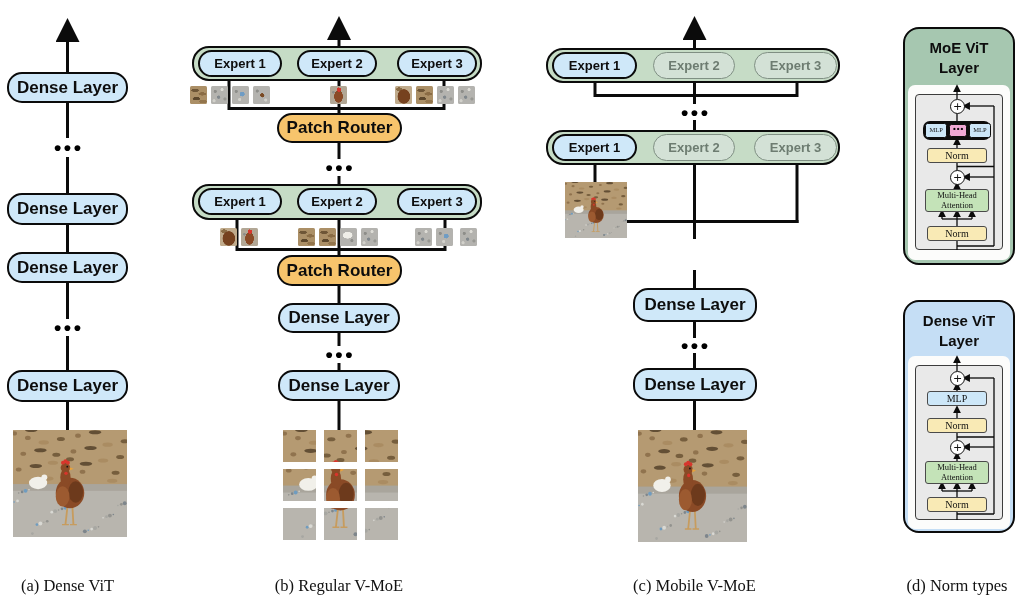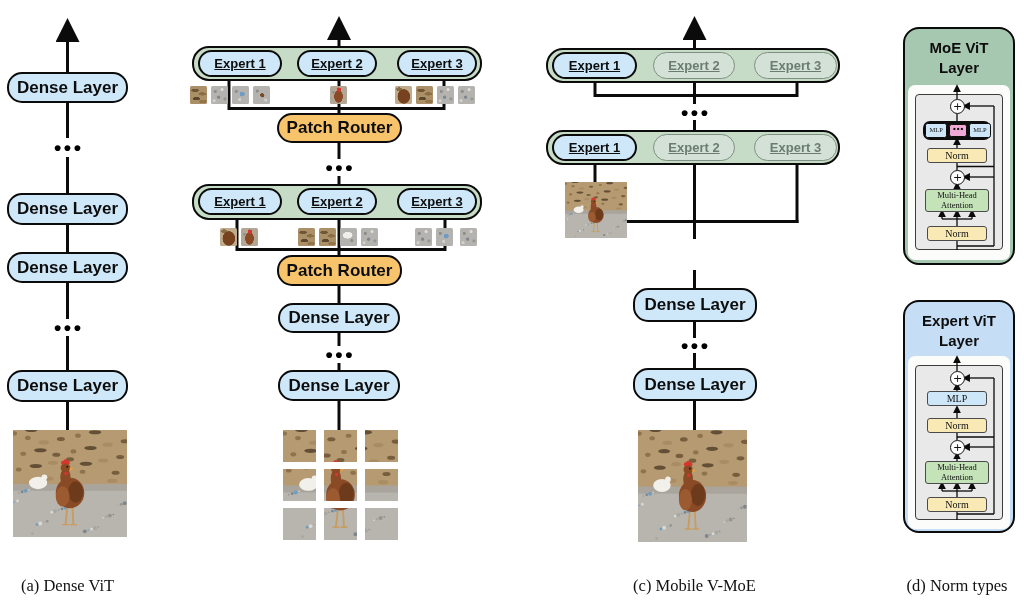--- a/index.html
+++ b/index.html
@@ -10,21 +10,21 @@
   .node{position:absolute;display:flex;align-items:center;justify-content:center;
         border:2.5px solid #0b0b0b;border-radius:15px;font-weight:bold;color:#0d0d0d;
         box-sizing:border-box;font-size:17px;white-space:nowrap;}
   .blue{background:#cfe8f9;}
   .amber{background:#f7c46c;}
   .coral{background:#f09c70;}
   .container-green{position:absolute;background:#c6dcc6;border:2.5px solid #0b0b0b;
         border-radius:17px;box-sizing:border-box;}
   .expert{position:absolute;border:2.2px solid #0b0b0b;border-radius:13.5px;background:#cfe8f9;
         display:flex;align-items:center;justify-content:center;font-weight:bold;font-size:13px;
-        color:#0d0d0d;box-sizing:border-box;white-space:nowrap;text-decoration:underline;}
+        color:#0d0d0d;box-sizing:border-box;white-space:nowrap;}
   .expert.faded{background:#d3e1d6;border:1.8px solid #7f8f83;color:#6d7c71;}
   .dots{position:absolute;transform:translate(-50%,-50%);font-weight:bold;font-size:21px;
         letter-spacing:2.5px;text-indent:2.5px;color:#000;white-space:nowrap;line-height:1;}
   .caption{position:absolute;transform:translateX(-50%);font-family:"Liberation Serif",serif;
         font-size:16.5px;color:#111;white-space:nowrap;}
   .chicken{position:absolute;overflow:hidden;}
   .gridcell{position:absolute;overflow:hidden;}
   .gridinner{position:absolute;width:115px;height:110px;}
   .px{position:absolute;width:17px;height:18px;border-radius:1.5px;}
   .px-gravel,.px-gravel-blue,.px-gravel-white,.px-gravel-brown{
@@ -1130,21 +1130,21 @@
   <div class="d-container d-green" style="left:903px;top:27px;width:112px;height:238px;"></div>
   <div class="d-title" style="left:903px;top:38px;">
     <div>MoE ViT</div>
     <div>Layer</div>
   </div>
   <div class="d-white" style="left:908px;top:85px;width:102px;height:175px;"></div>
   <div class="d-gray" style="left:915px;top:94px;width:88px;height:156px;"></div>
 
   <div class="d-container d-blue" style="left:903px;top:300px;width:112px;height:233px;"></div>
   <div class="d-title" style="left:903px;top:311px;">
-    <div>Expert ViT</div>
+    <div>Dense ViT</div>
     <div>Layer</div>
   </div>
   <div class="d-white" style="left:908px;top:356px;width:102px;height:173px;"></div>
   <div class="d-gray" style="left:915px;top:365px;width:88px;height:155px;"></div>
 
   <svg class="overlay" width="1024" height="604">
     <g stroke="#0b0b0b" stroke-width="1.3" fill="none">
 
       <line x1="957" y1="99" x2="957" y2="90" marker-end="url(#ahs)"></line>
       <line x1="957" y1="113.5" x2="957" y2="122"></line>
@@ -1200,20 +1200,21 @@
   <div class="sbox smlp" style="left:927px;top:391px;width:60px;height:15px;">MLP</div>
   <div class="sbox norm" style="left:927px;top:418px;width:60px;height:15px;">Norm</div>
   <div class="plus" style="left:950px;top:439.5px;">+</div>
   <div class="sbox two mhatt" style="left:925px;top:461px;width:64px;height:23px;">
     <div>Multi-Head</div>
     <div>Attention</div>
   </div>
   <div class="sbox norm" style="left:927px;top:497px;width:60px;height:15px;">Norm</div>
 
   <div class="caption" style="left:67.5px;top:576px;">(a) Dense ViT</div>
+  <div class="caption" style="left:339px;top:576px;">(b) Regular V-MoE</div>
   <div class="caption" style="left:694.5px;top:576px;">(c) Mobile V-MoE</div>
   <div class="caption" style="left:957px;top:576px;">(d) Norm types</div>
 
 <div class="px px-wood" style="left: 190px; top: 86px;"></div>
     <div class="px px-gravel" style="left: 211px; top: 86px;"></div>
     <div class="px px-gravel-blue" style="left: 232px; top: 86px;"></div>
     <div class="px px-gravel-brown" style="left: 253px; top: 86px;"></div>
     <div class="px px-chicken" style="left: 330px; top: 86px;"></div>
     <div class="px px-brown" style="left: 395px; top: 86px;"></div>
     <div class="px px-wood" style="left: 416px; top: 86px;"></div>

